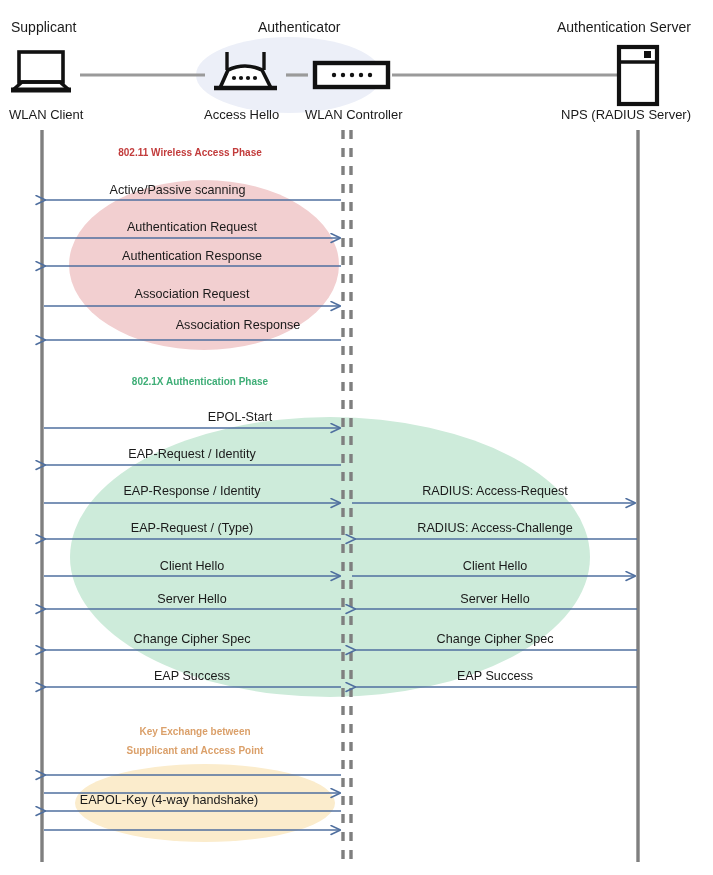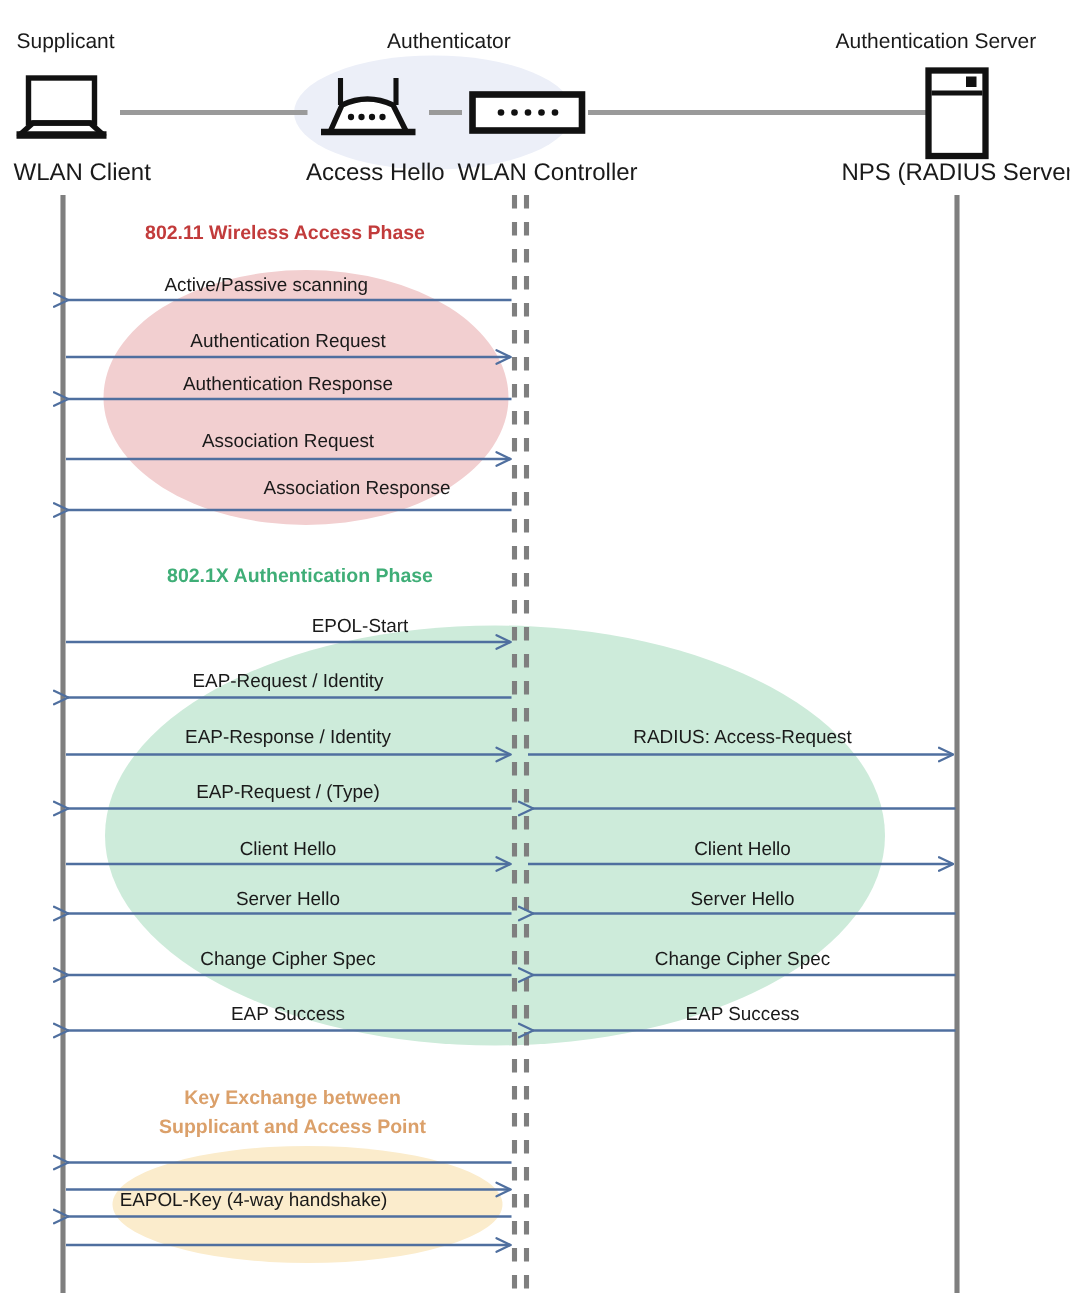--- a/index.html
+++ b/index.html
@@ -10,24 +10,24 @@
     position:relative;
     overflow:hidden;
     -webkit-font-smoothing:antialiased;
   }
   #stage{position:absolute;left:0;top:0;width:713px;height:875px;}
   svg.layer{position:absolute;left:0;top:0;width:713px;height:875px;}
   .lbl{position:absolute;white-space:nowrap;}
 
   
   .role-title{font-size:14px;color:#1a1a1a;}
-  .node-name{font-size:16px;color:#1a1a1a;}
+  .node-name{font-size:13px;color:#1a1a1a;}
 
   
-  .phase-title{font-size:13px;font-weight:bold;text-align:center;}
+  .phase-title{font-size:10px;font-weight:bold;text-align:center;}
   .phase-red{color:#c23b3b;}
   .phase-green{color:#3fae77;}
   .phase-orange{color:#dba06a;line-height:19px;}
 
   
   .msg{font-size:12.6px;color:#1a1a1a;text-align:center;}
 </style>
 </head>
 <body>
 
@@ -155,20 +155,21 @@
   <div class="lbl msg" style="left:42px;top:410px;width:300px;padding-left:48px;">EPOL-Start</div>
   <div class="lbl msg" style="left:42px;top:447px;width:300px;">EAP-Request / Identity</div>
   <div class="lbl msg" style="left:42px;top:484px;width:300px;">EAP-Response / Identity</div>
   <div class="lbl msg" style="left:42px;top:521px;width:300px;">EAP-Request / (Type)</div>
   <div class="lbl msg" style="left:42px;top:559px;width:300px;">Client Hello</div>
   <div class="lbl msg" style="left:42px;top:592px;width:300px;">Server Hello</div>
   <div class="lbl msg" style="left:42px;top:632px;width:300px;">Change Cipher Spec</div>
   <div class="lbl msg" style="left:42px;top:669px;width:300px;">EAP Success</div>
 
   <div class="lbl msg" style="left:352px;top:484px;width:286px;">RADIUS: Access-Request</div>
+  <div class="lbl msg" style="left:352px;top:521px;width:286px;">RADIUS: Access-Challenge</div>
   <div class="lbl msg" style="left:352px;top:559px;width:286px;">Client Hello</div>
   <div class="lbl msg" style="left:352px;top:592px;width:286px;">Server Hello</div>
   <div class="lbl msg" style="left:352px;top:632px;width:286px;">Change Cipher Spec</div>
   <div class="lbl msg" style="left:352px;top:669px;width:286px;">EAP Success</div>
 
   <div class="lbl msg" style="left:42px;top:793px;width:254px;">EAPOL-Key (4-way handshake)</div>
 
 </div>
 
 </body></html>

